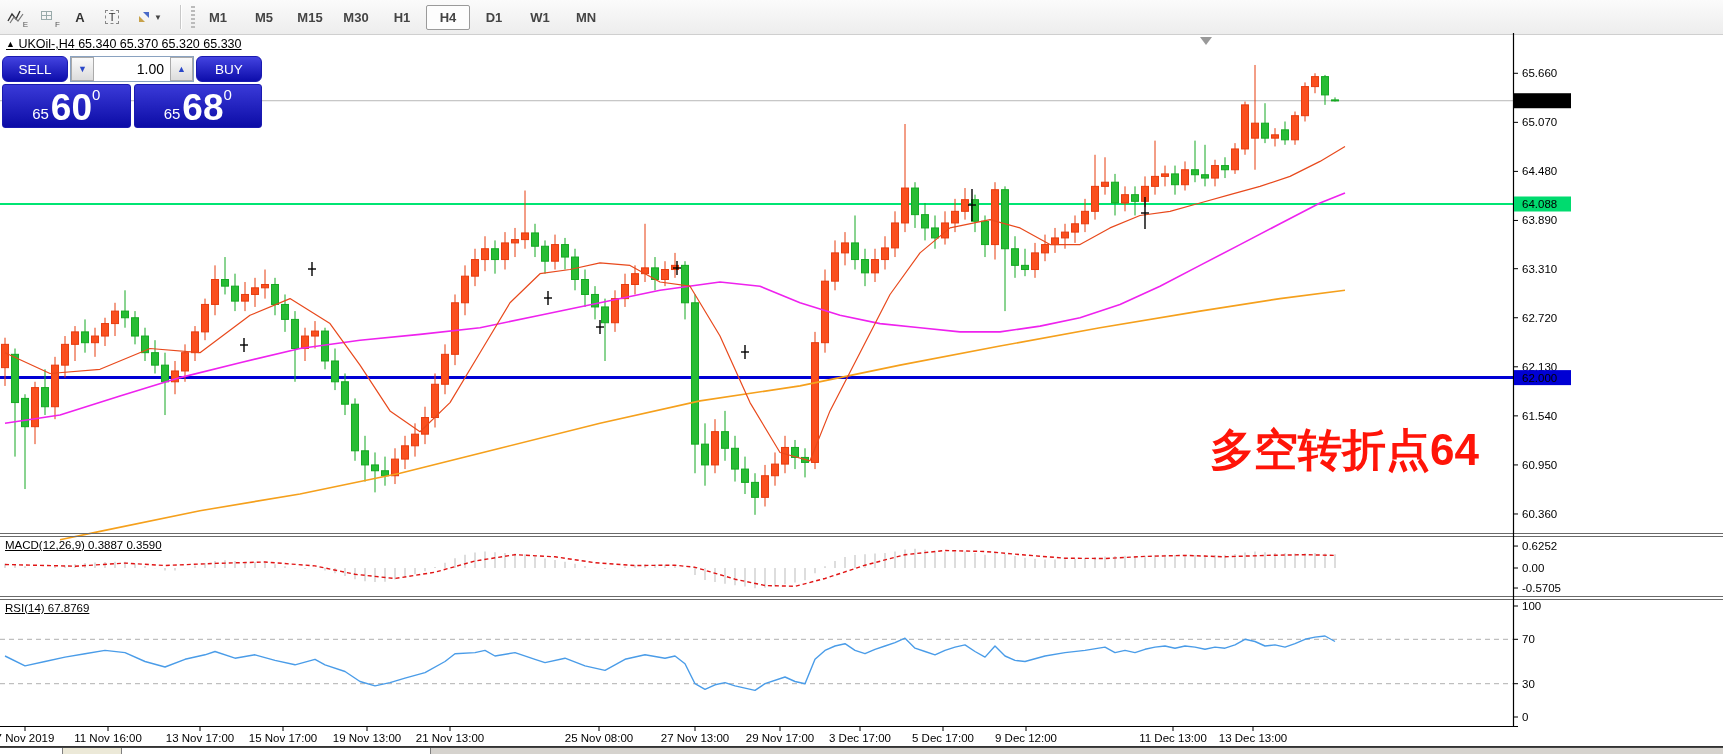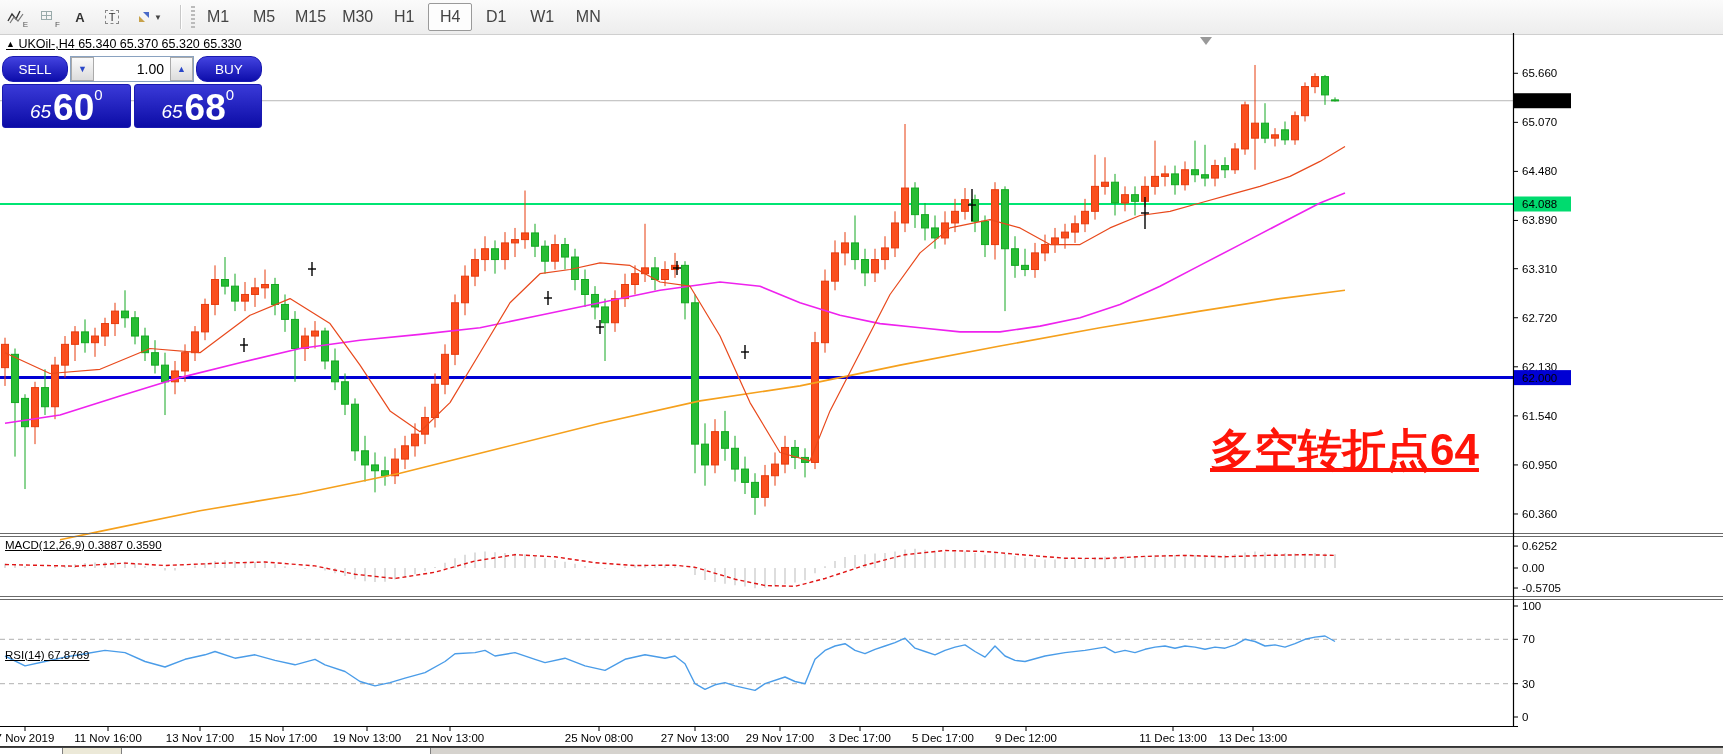--- a/index.html
+++ b/index.html
@@ -8,49 +8,49 @@
   
   #toolbar{position:absolute;left:0;top:0;width:1723px;height:34px;
            background:linear-gradient(#fbfbfb,#ededed);border-bottom:1px solid #cfcfcf;
            display:flex;align-items:center;}
   .tb-icon{width:26px;height:24px;margin:0 2px;display:flex;align-items:center;justify-content:center;
            color:#333;font-size:13px;border:1px solid transparent;border-radius:2px;position:relative;}
   .tb-sub{position:absolute;right:1px;bottom:0;font-size:8px;color:#555;}
   .tb-sep{width:1px;height:24px;background:#c8c8c8;margin:0 6px 0 10px;box-shadow:1px 0 0 #fff;}
   .grip{width:4px;height:22px;margin-left:4px;
         background:repeating-linear-gradient(#bbb 0 2px,transparent 2px 4px);}
-  .tf-btn{min-width:30px;padding:4px 6px;margin:0 1px;font-size:16px;color:#444;text-align:center;
-          border:1px solid transparent;border-radius:2px;cursor:default;}
+  .tf-btn{min-width:30px;padding:4px 6px;margin:0 1px;font-size:13px;color:#444;text-align:center;
+          border:1px solid transparent;border-radius:2px;cursor:default;font-weight:bold;}
   .tf-btn.sel{background:#fdfdfd;border-color:#9a9a9a;}
   .dash-box{border:1px dashed #888;padding:0 3px;font-size:11px;}
   .caret{font-size:8px;color:#444;margin-left:2px;}
   
   #chart-title{position:absolute;left:6px;top:37px;font-size:12.5px;color:#000;z-index:5;text-decoration:underline;}
   #chart-title .tri{font-size:9px;vertical-align:1px;}
   
   #order-panel{position:absolute;left:2px;top:56px;width:260px;z-index:6;font-family:"Liberation Sans",sans-serif;}
   .op-row1{display:flex;height:26px;}
-  .op-btn{width:64px;background:linear-gradient(#4343e0,#0d0dab);border:1px solid #1a1ab0;border-radius:11px;
+  .op-btn{width:64px;background:linear-gradient(#4343e0,#0d0dab);border:1px solid #1a1ab0;border-radius:6px;
           color:#fff;font-size:13.5px;display:flex;align-items:center;justify-content:center;cursor:pointer;}
   .spin{display:flex;border:1px solid #8aa2c0;background:#fff;height:24px;margin:0 2px;flex:1;}
   .spin-btn{width:21px;background:linear-gradient(#fafafa,#dcdcdc);border:1px solid #aaa;
             display:flex;align-items:center;justify-content:center;color:#2a47c8;font-size:9px;cursor:pointer;}
   .spin input{flex:1;border:none;outline:none;text-align:right;font-size:14px;padding:0 6px;width:60px;color:#000;}
   .op-row2{display:flex;margin-top:2px;height:44px;}
   .op-quote{flex:1;background:linear-gradient(#3a3ad8,#0c0ca6);border:1px solid #1a1ab0;border-radius:3px;
             color:#fff;display:flex;align-items:flex-end;justify-content:center;padding-bottom:3px;cursor:pointer;}
   .op-quote + .op-quote{margin-left:3px;}
-  .q-small{font-size:19px;margin-right:2px;line-height:1;padding-bottom:3px;font-style:italic;}
+  .q-small{font-size:15px;margin-right:2px;line-height:1;padding-bottom:3px;}
   .q-big{font-size:37px;font-weight:600;line-height:0.9;}
   .q-sup{font-size:15px;line-height:1;align-self:flex-start;margin-top:2px;}
   
   .ind-label{position:absolute;left:5px;font-size:11.5px;color:#000;z-index:4;text-decoration:underline;}
   
   #annotation{position:absolute;left:1210px;top:428px;font-size:44px;font-weight:bold;color:#ff1408;
-              z-index:4;line-height:1;font-family:"Liberation Sans",sans-serif;white-space:nowrap;text-decoration:underline;}
+              z-index:4;line-height:1;font-family:"Liberation Sans",sans-serif;white-space:nowrap;}
   
   #chart-svg{position:absolute;left:0;top:0;z-index:1;}
   #chart-svg text{font-family:"Liberation Sans",sans-serif;font-size:11.5px;fill:#000;}
   text.badge-t{fill:#fff;}
   
   #tab-strip{position:absolute;left:0;top:747px;width:1723px;height:7px;background:#d6d3ce;
              border-top:1px solid #444;z-index:5;display:flex;}
   .tabseg{height:7px;border-right:1px solid #808080;background:#fff;}
 </style>
 </head>
@@ -127,21 +127,21 @@
       </div>
       <div class="op-quote">
         <span class="q-small">65</span>
         <span class="q-big">68</span>
         <span class="q-sup">0</span>
       </div>
     </div>
   </div>
 
   <div class="ind-label" style="top:539px;">MACD(12,26,9) 0.3887 0.3590</div>
-  <div class="ind-label" style="top:602px;margin-top:47px;">RSI(14) 67.8769</div>
+  <div class="ind-label" style="top:602px;">RSI(14) 67.8769</div>
 
   <div id="annotation">多空转折点64</div>
 
   <svg id="chart-svg" width="1723" height="754">
       <line x1="0" y1="100.72769999999963" x2="1513" y2="100.72769999999963" stroke="#b8b8b8" stroke-width="1"></line>
       <line x1="0" y1="204" x2="1513" y2="204" stroke="#00e573" stroke-width="2"></line>
       <line x1="0" y1="377.6171999999995" x2="1513" y2="377.6171999999995" stroke="#0000d4" stroke-width="3"></line>
       <line x1="5" y1="337.70519999999976" x2="5" y2="385.9321999999996" stroke="#e63c0f" stroke-width="1"></line>
       <rect x="1.5" y="344.3571999999996" width="7" height="23.282000000000153" fill="#fa4f1e" stroke="#e63c0f" stroke-width="1"></rect>
       <line x1="15" y1="348.5146999999994" x2="15" y2="456.60969999999975" stroke="#15a822" stroke-width="1"></line>

